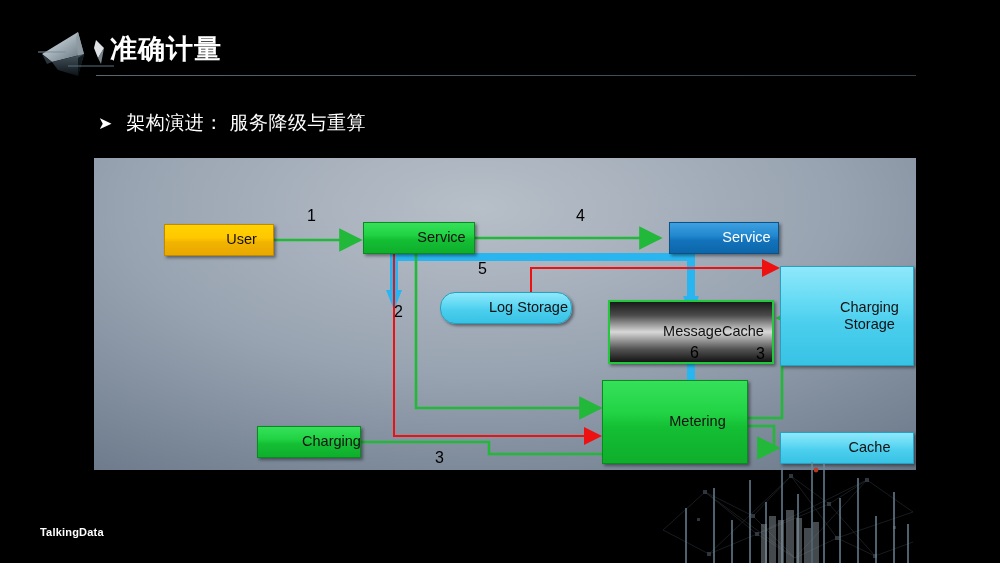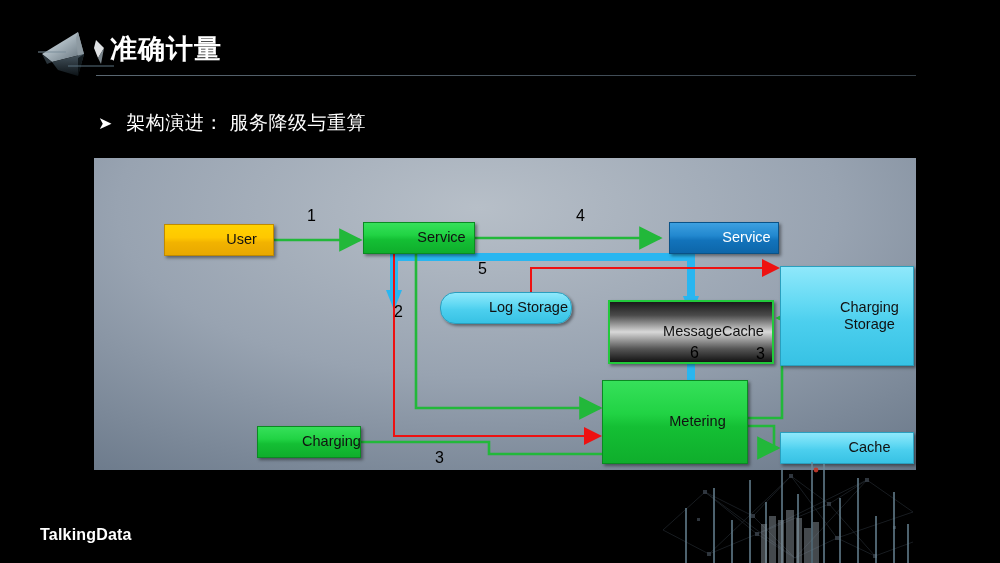--- a/index.html
+++ b/index.html
@@ -13,21 +13,21 @@
              letter-spacing:1px;white-space:nowrap;}
   .hdr-rule{position:absolute;left:96px;top:75px;width:874px;height:1px;
             background:linear-gradient(90deg,#6a7a86 0%,#4c5a66 60%,#3a454e 100%);opacity:.85;}
 
   
   .sub{position:absolute;left:98px;top:110px;display:flex;align-items:center;gap:14px;}
   .sub-bullet{color:#fff;font-size:17px;line-height:1;}
   .sub-text{color:#fff;font-size:19px;font-weight:normal;white-space:nowrap;letter-spacing:.5px;}
 
   
-  .footer-logo{position:absolute;left:40px;top:526px;color:#fff;font-size:16px;font-weight:bold;
+  .footer-logo{position:absolute;left:40px;top:526px;color:#fff;font-size:11px;font-weight:bold;
                letter-spacing:.2px;}
   .deco{position:absolute;right:0;bottom:0;width:255px;height:105px;opacity:.95;pointer-events:none;}
 
   
   .diagram{position:absolute;left:94px;top:158px;width:834px;height:312px;
            background:
              radial-gradient(120% 150% at 46% 16%, #b7bfc8 0%, #98a3b1 36%, #6d7b8c 68%, #46525f 88%, #2f3945 100%);
            overflow:hidden;}
   .diagram svg{position:absolute;left:0;top:0;}
 

